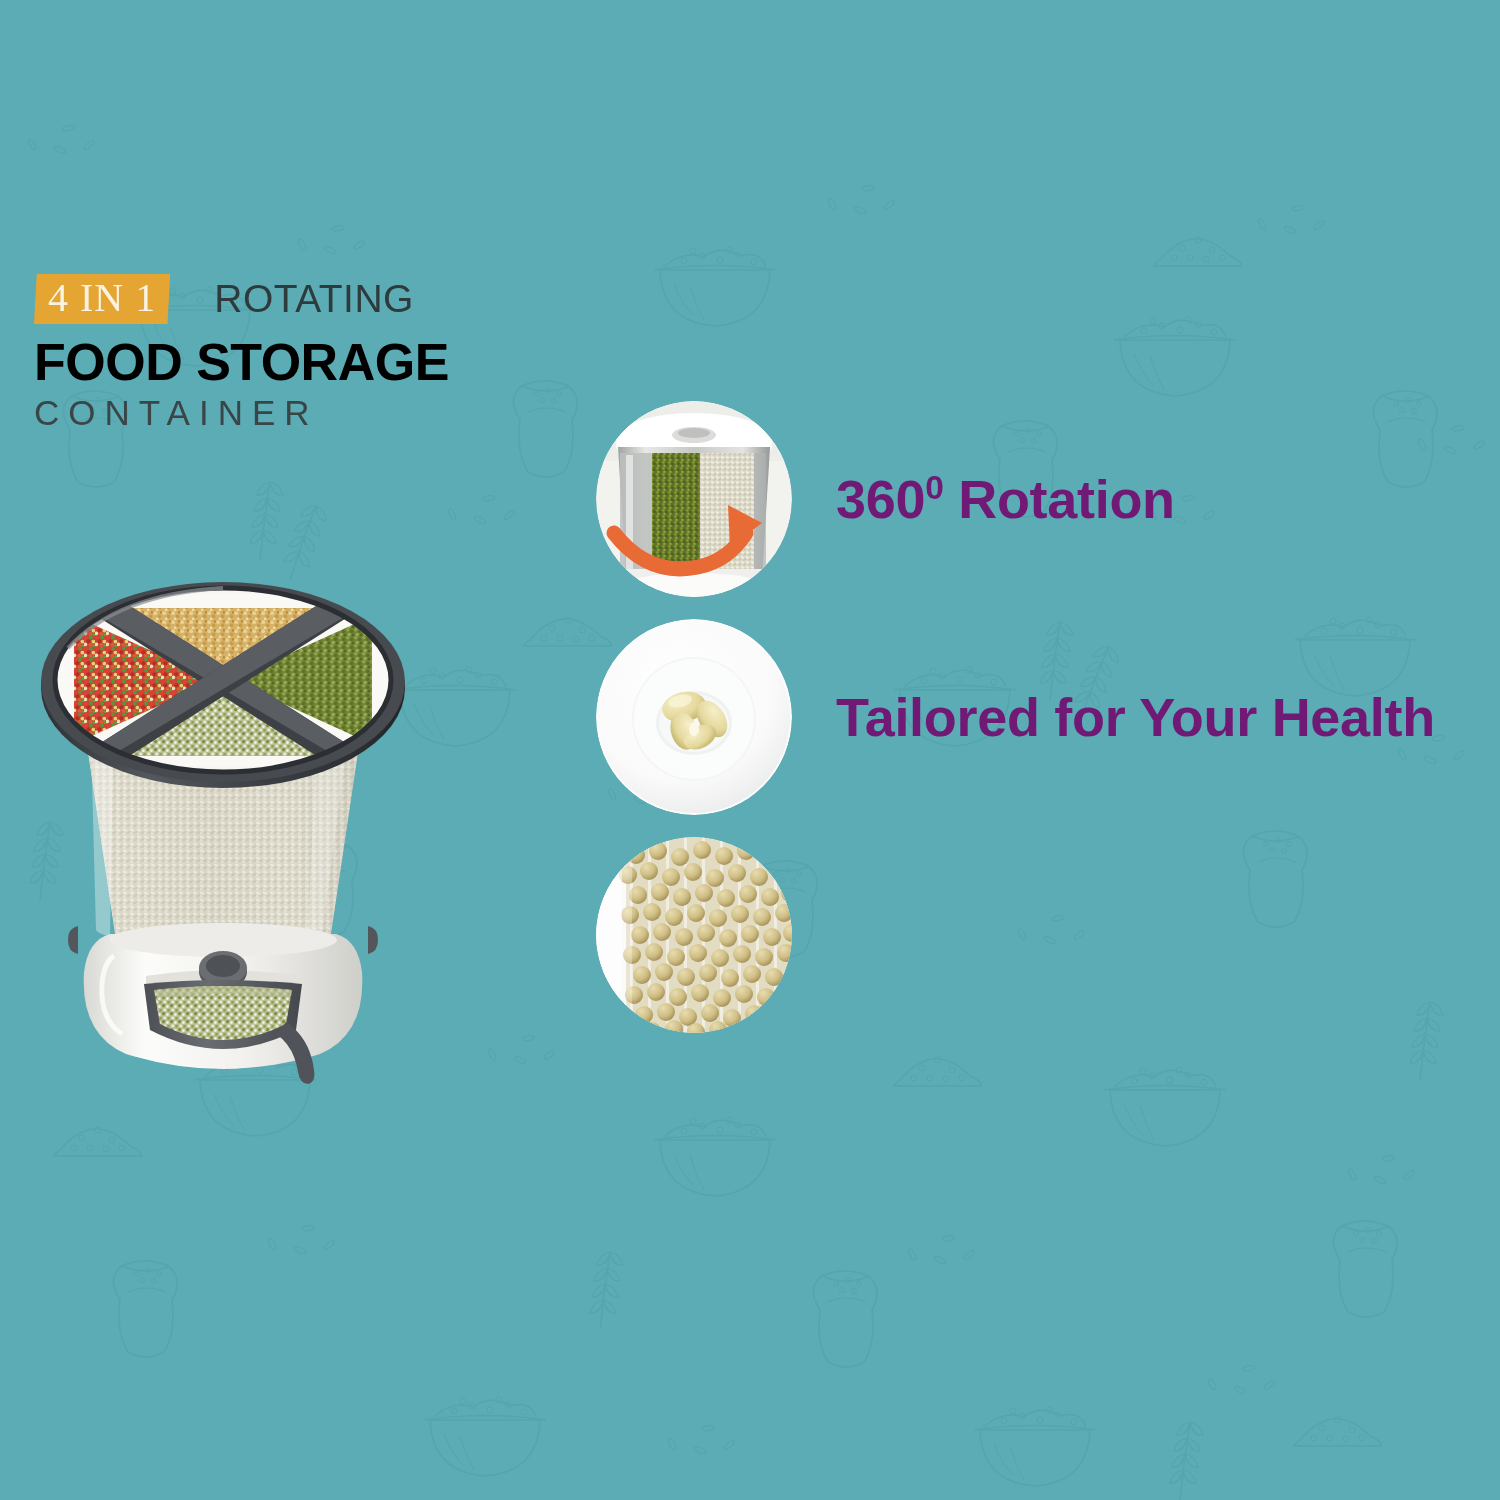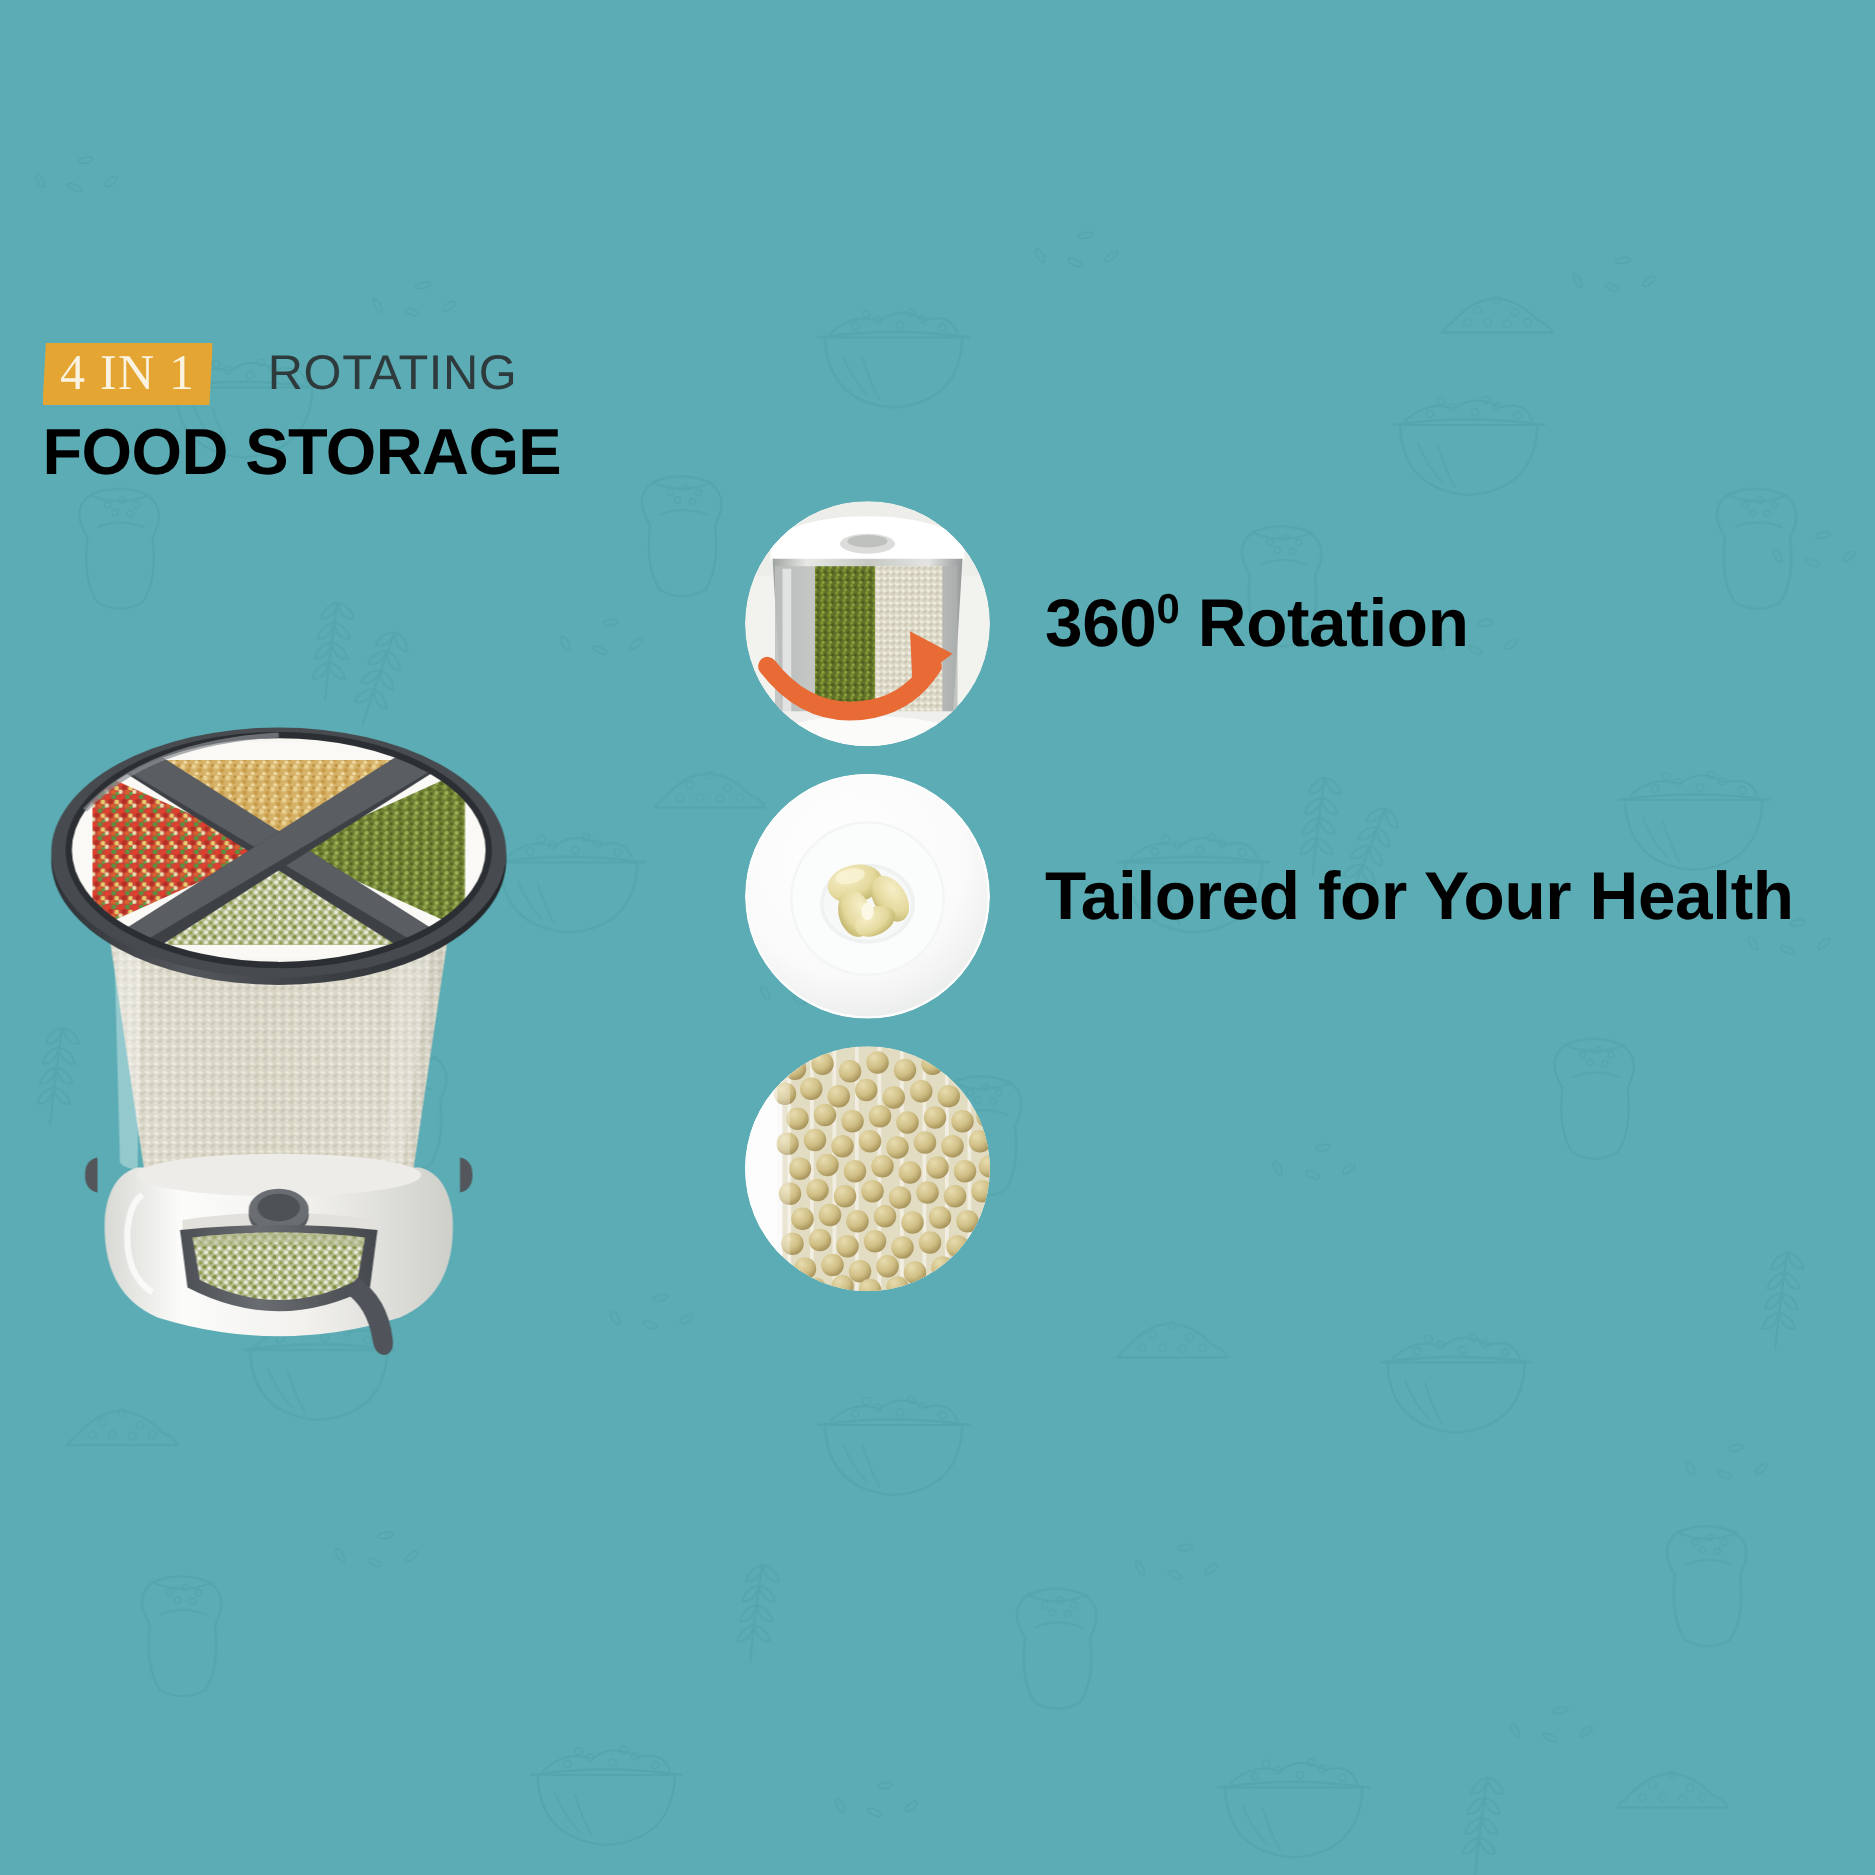--- a/index.html
+++ b/index.html
@@ -89,21 +89,21 @@
   }
   .feature-thumb {
     width:196px; height:196px;
     min-width:196px;
     border-radius:50%;
     overflow:hidden;
     position:relative;
     margin-left:36px;
   }
   .feature-label {
-    color:#000000;
+    color:#701a75;
     font-size:54px;
     font-weight:700;
     letter-spacing:-0.3px;
     margin-left:44px;
     white-space:nowrap;
   }
   .feature-label sup {
     font-size:0.62em;
     vertical-align:super;
     line-height:0;
@@ -226,20 +226,21 @@
     <use href="#p-grains" x="1450" y="450"></use>
   </g>
 </svg>
 
 <div id="headline">
   <div id="badge-row">
     <span id="badge">4 IN 1</span>
     <span id="rotating-word">ROTATING</span>
   </div>
   <div id="line-food-storage">FOOD STORAGE</div>
+  <div id="line-container">CONTAINER</div>
 </div>
 
 <svg id="hero" viewBox="0 0 420 570" xmlns="http://www.w3.org/2000/svg">
   <defs>
 
     <clipPath id="clip-lid">
         <ellipse cx="205" cy="132" rx="168" ry="92"></ellipse>
       </clipPath>
 
     <linearGradient id="g-body" x1="0" y1="0" x2="1" y2="0">

